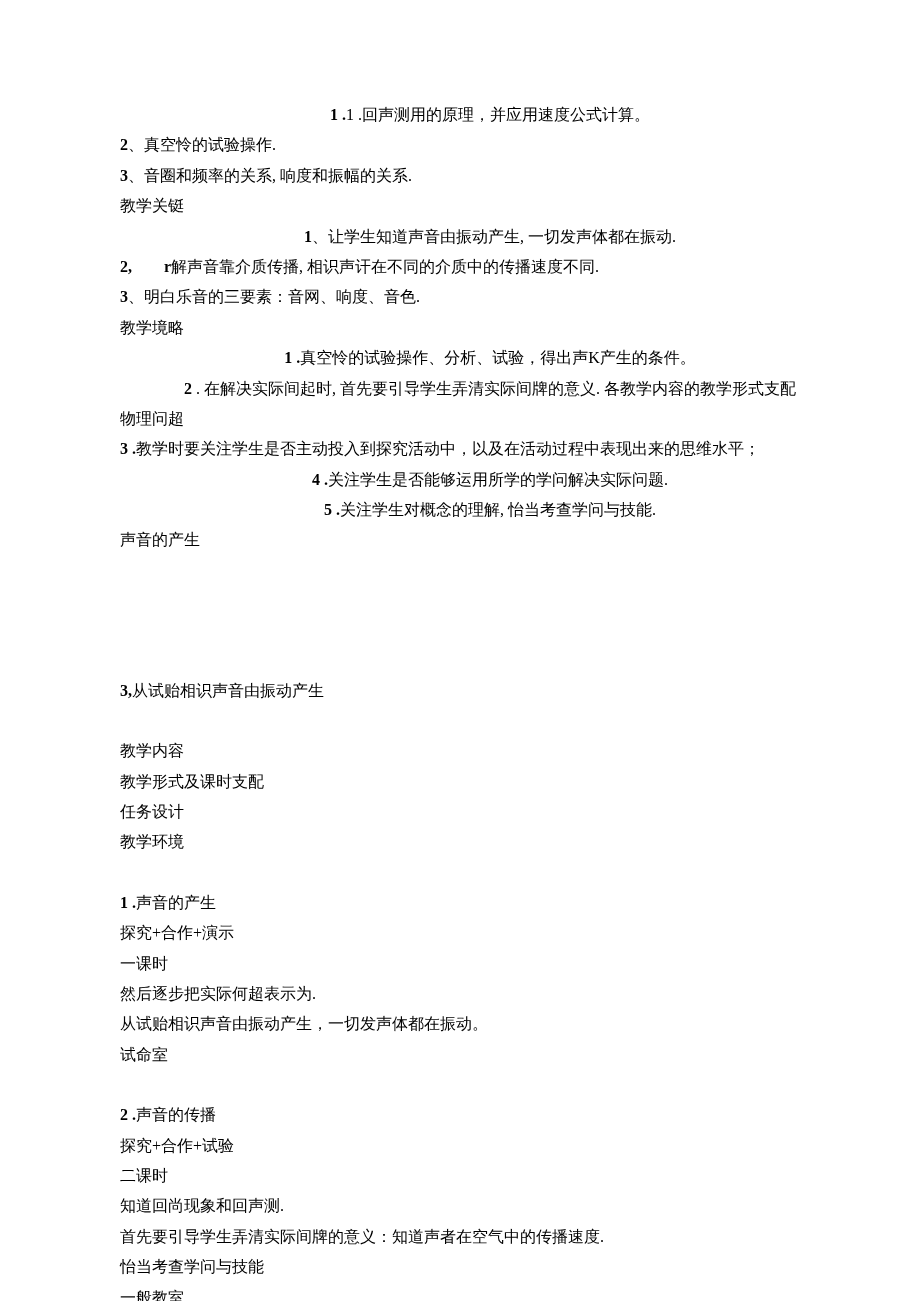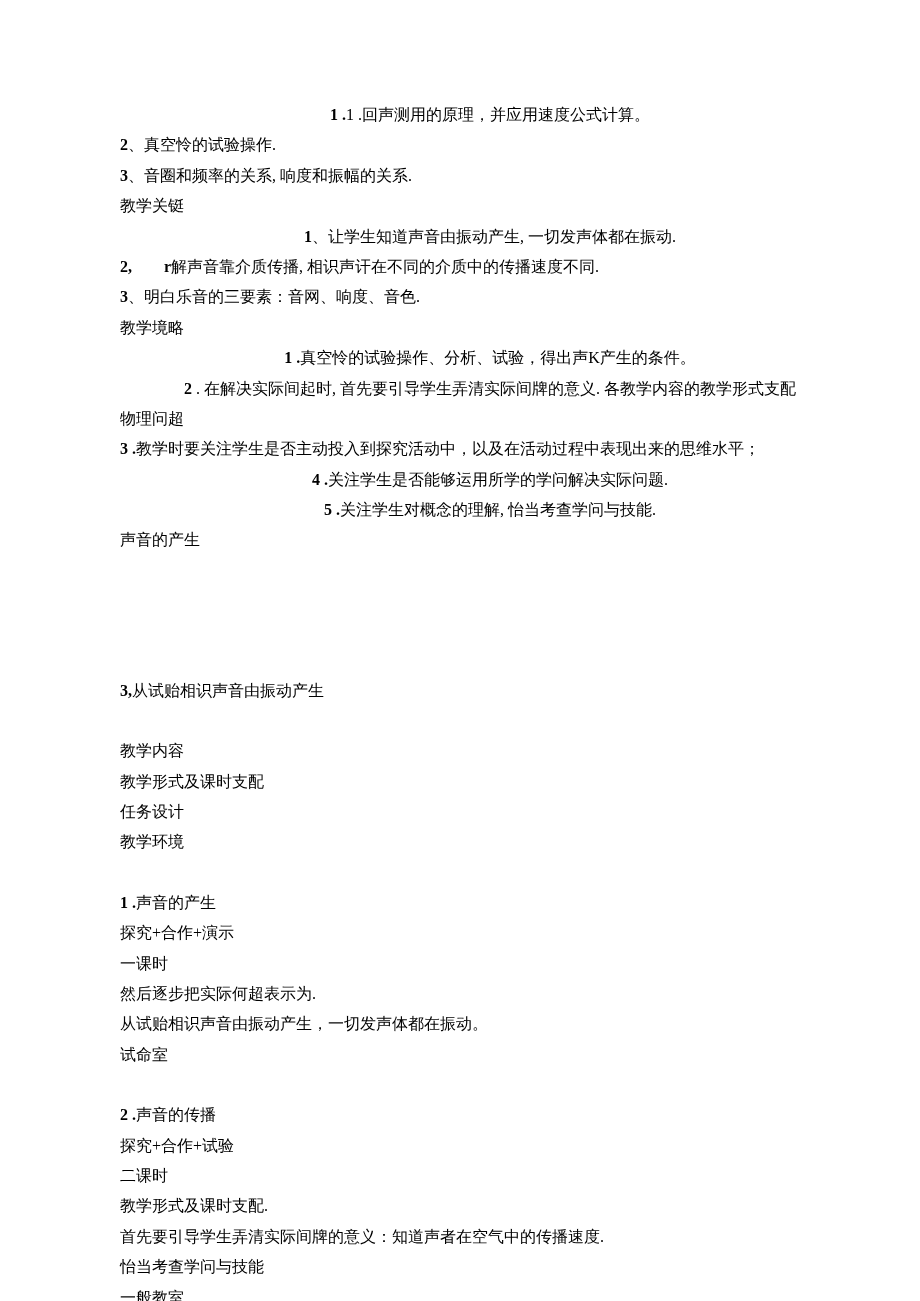--- a/index.html
+++ b/index.html
@@ -56,16 +56,16 @@
 <p>一课时</p>
 <p>然后逐步把实际何超表示为.</p>
 <p>从试贻相识声音由振动产生，一切发声体都在振动。</p>
 <p>试命室</p>
 
 <div class="gap"></div>
 
 <p><span class="bold-num">2 .</span><span>声音的传播</span></p>
 <p>探究+合作+试验</p>
 <p>二课时</p>
-<p>教学形式及课时支配.</p>
+<p>知道回尚现象和回声测.</p>
 <p>首先要引导学生弄清实际间牌的意义：知道声者在空气中的传播速度.</p>
 <p>怡当考查学问与技能</p>
 <p>一般教室</p>
 
 </body></html>

